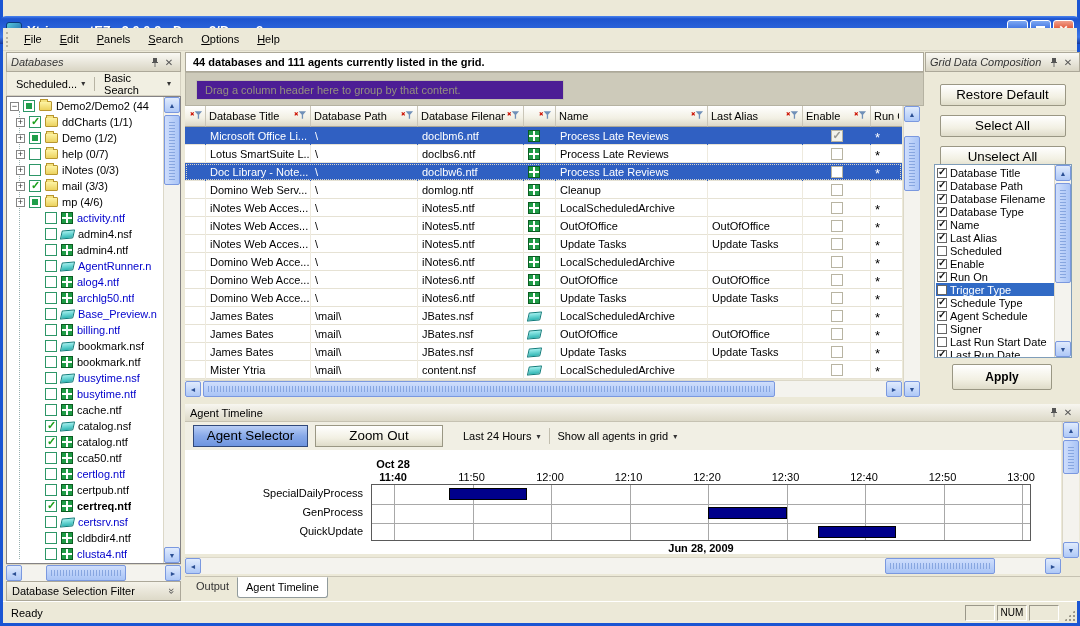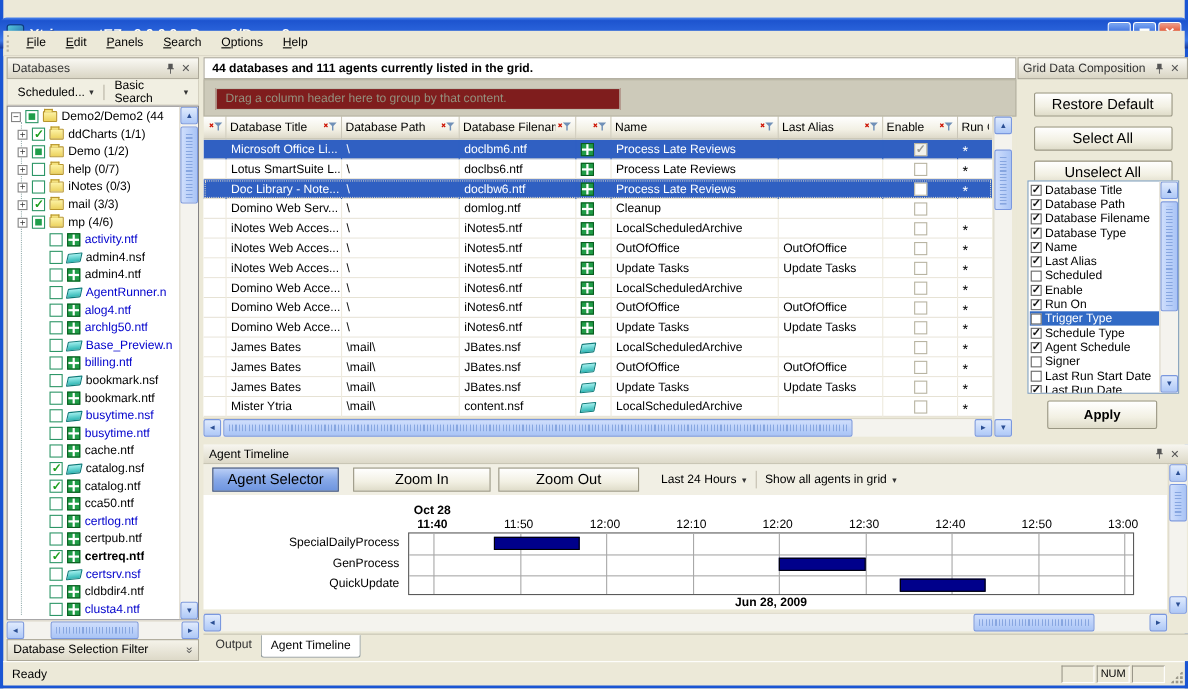--- a/index.html
+++ b/index.html
@@ -24,21 +24,21 @@
 
   
   .menubar { position:absolute; top:28px; left:0; width:1074px; height:23px; background:#ece9d8;
     display:flex; align-items:center; padding-left:12px; border-bottom:1px solid #dcd8c8; }
   .menu-grip { position:absolute; left:3px; top:4px; width:3px; height:15px; border-left:2px dotted #b8b4a4; }
   .menu-item { padding:3px 9px; cursor:default; }
 
   
   .panel-hdr { height:20px; background:linear-gradient(#faf9f4,#d9d5c4); border:1px solid #aca899;
     display:flex; align-items:center; padding:0 4px; font-size:11px; color:#333; }
-  .panel-hdr .ph-title { flex:1; }
+  .panel-hdr .ph-title { flex:1;font-style:italic; }
   .ph-ico { width:14px; height:14px; display:flex; align-items:center; justify-content:center; color:#555; font-size:10px; }
 
   
   .left-panel { position:absolute; left:3px; top:52px; width:175px; height:549px; background:#ece9d8; }
   .lp-toolbar { position:absolute; top:20px; left:0; width:175px; height:24px; background:#f1efe2;
     border:1px solid #d4d0c0; border-top:none; display:flex; align-items:center; padding:0 4px; }
   .dd-btn { display:flex; align-items:center; padding:2px 5px; gap:4px; }
   .dd-btn::after { content:"▾"; font-size:8px; color:#333; }
   .vsep { width:1px; height:14px; background:#b8b4a4; margin:0 4px; }
   .tree-wrap { position:absolute; top:44px; left:0; width:175px; height:468px; background:#fff; border:1px solid #848284; overflow:hidden; }
@@ -74,21 +74,21 @@
   .sb-thumb { position:absolute; border:1px solid #7a98df; border-radius:2px; background:linear-gradient(90deg,#cfdefc,#a9c4f6); }
   .sb-h .sb-thumb { background:linear-gradient(#cfdefc,#a9c4f6); }
   .sb-thumb::after { content:""; position:absolute; inset:4px 4px; background:repeating-linear-gradient(90deg,#87a6e0 0 1px,transparent 1px 3px); }
   .sb-v .sb-thumb::after { background:repeating-linear-gradient(0deg,#87a6e0 0 1px,transparent 1px 3px); }
 
   
   .center { position:absolute; left:182px; top:52px; width:739px; height:345px; background:#ece9d8; }
   .msg-bar { position:absolute; top:0; left:0; width:739px; height:20px; background:#fff; border:1px solid #aca899;
     display:flex; align-items:center; padding:0 7px; font-weight:bold; }
   .group-bar { position:absolute; top:20px; left:0; width:739px; height:34px; background:#cdcaba; border:1px solid #b5b2a2; }
-  .group-hint { position:absolute; top:7px; left:10px; width:368px; height:20px; background:#7f1d1d; border:1px solid #c0bdae;
+  .group-hint { position:absolute; top:7px; left:10px; width:368px; height:20px; background:#4c1d95; border:1px solid #c0bdae;
     color:#94917e; display:flex; align-items:center; padding:0 8px; }
   .grid-header { position:absolute; top:54px; left:0; width:717px; height:21px; display:flex; overflow:hidden; }
   .gh { height:21px; background:linear-gradient(#ffffff,#f2f0e4 60%,#dcd8c8); border-right:1px solid #cac6b8;
     border-bottom:1px solid #aca899; display:flex; align-items:center; padding:0 3px; flex:none; overflow:hidden; }
   .ghl { flex:1; white-space:nowrap; overflow:hidden; }
   .ficon { flex:none; margin-left:2px; }
   .grid-body { position:absolute; top:75px; left:0; width:717px; height:252px; background:#fff; overflow:hidden; }
   .grow { height:18px; display:flex; border-bottom:1px solid #e6e2d4; background:#fff; }
   .grow.sel { background:#3060c2; color:#fff; }
   .grow.foc { outline:1px dotted #d8d4c8; outline-offset:-2px; }
@@ -775,21 +775,20 @@
       <span class="ph-sp"></span>
       <span class="ph-ico">
           <svg width="10" height="11" viewBox="0 0 10 11">
             <path d="M3 1h4v4H3zM2 5h6v1H2zM4.6 6h.8v4h-.8z" fill="#555"></path>
           </svg>
         </span>
       <span class="ph-ico">✕</span>
     </div>
     <div class="tl-toolbar">
       <button class="tl-btn active">Agent Selector</button>
-      <button class="tl-btn" style="margin-left:13px;">Zoom In</button>
       <button class="tl-btn" style="margin-left:7px; width:128px;">Zoom Out</button>
       <span class="tl-dd" style="margin-left:12px;">
           <span>Last 24 Hours</span>
         </span>
       <span class="tl-ddsep"></span>
       <span class="tl-dd">
           <span>Show all agents in grid</span>
         </span>
     </div>
     <div class="tl-chart" id="tl-chart">

